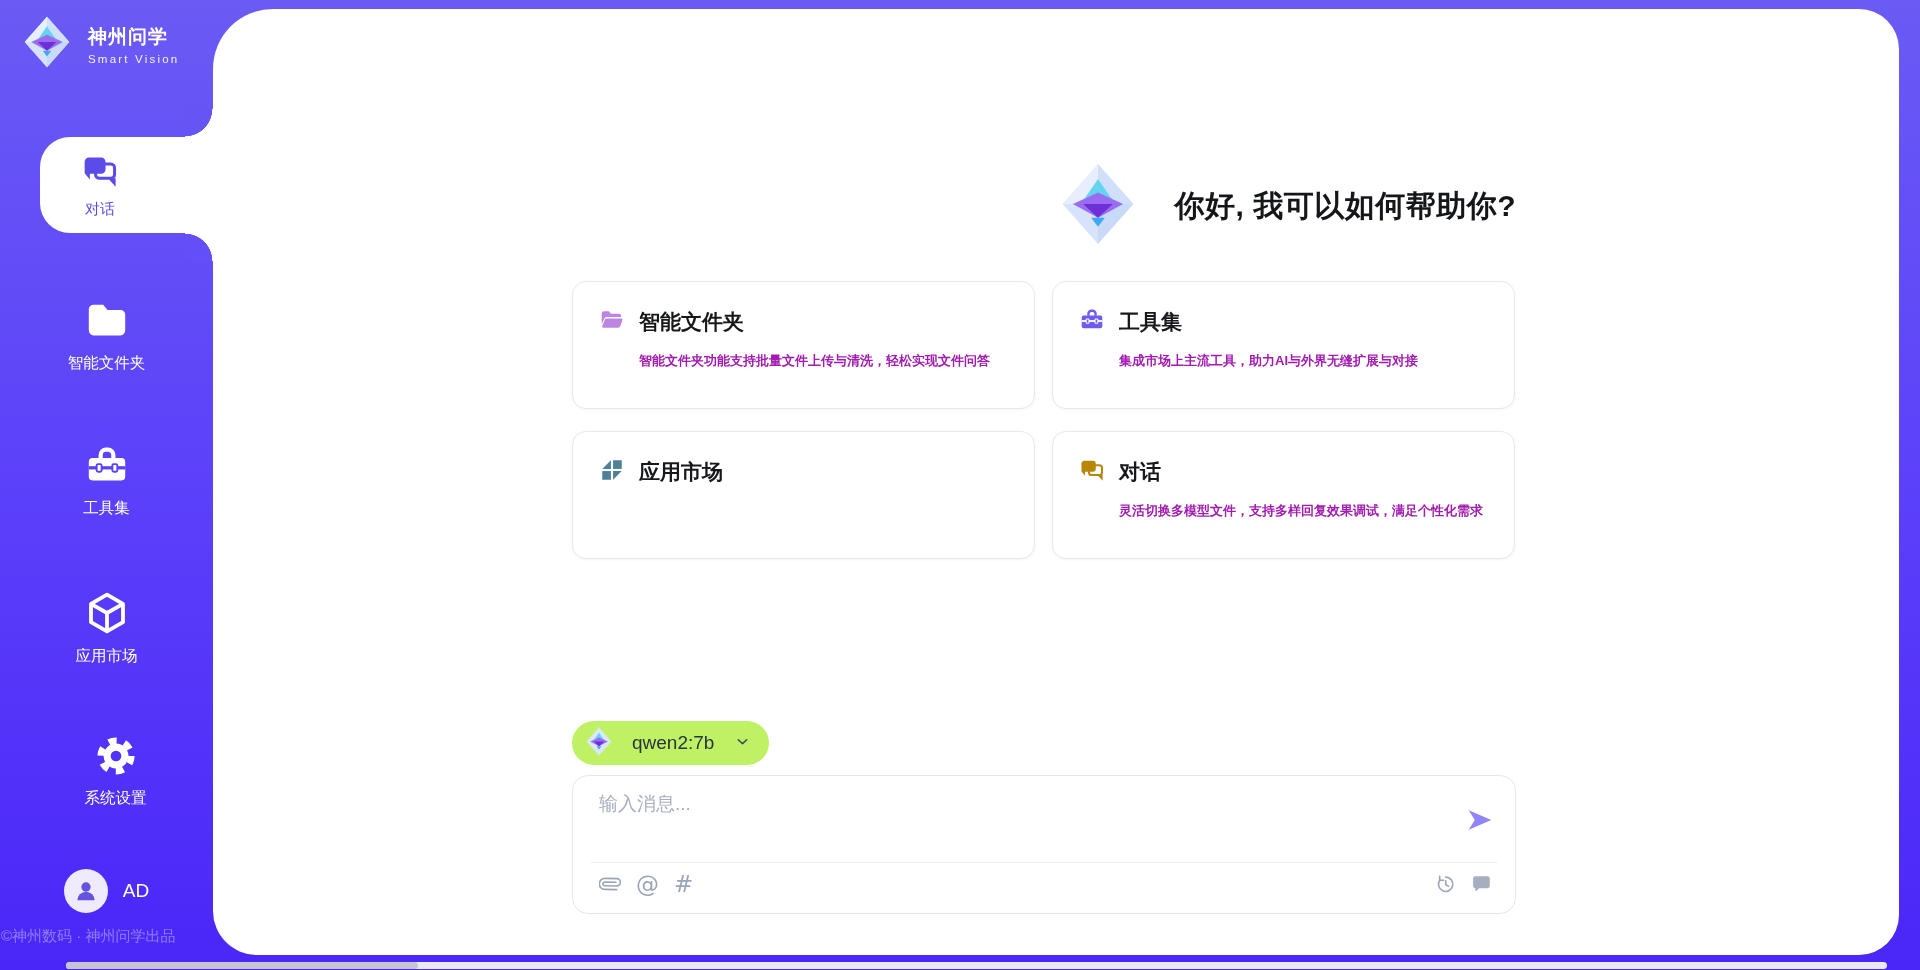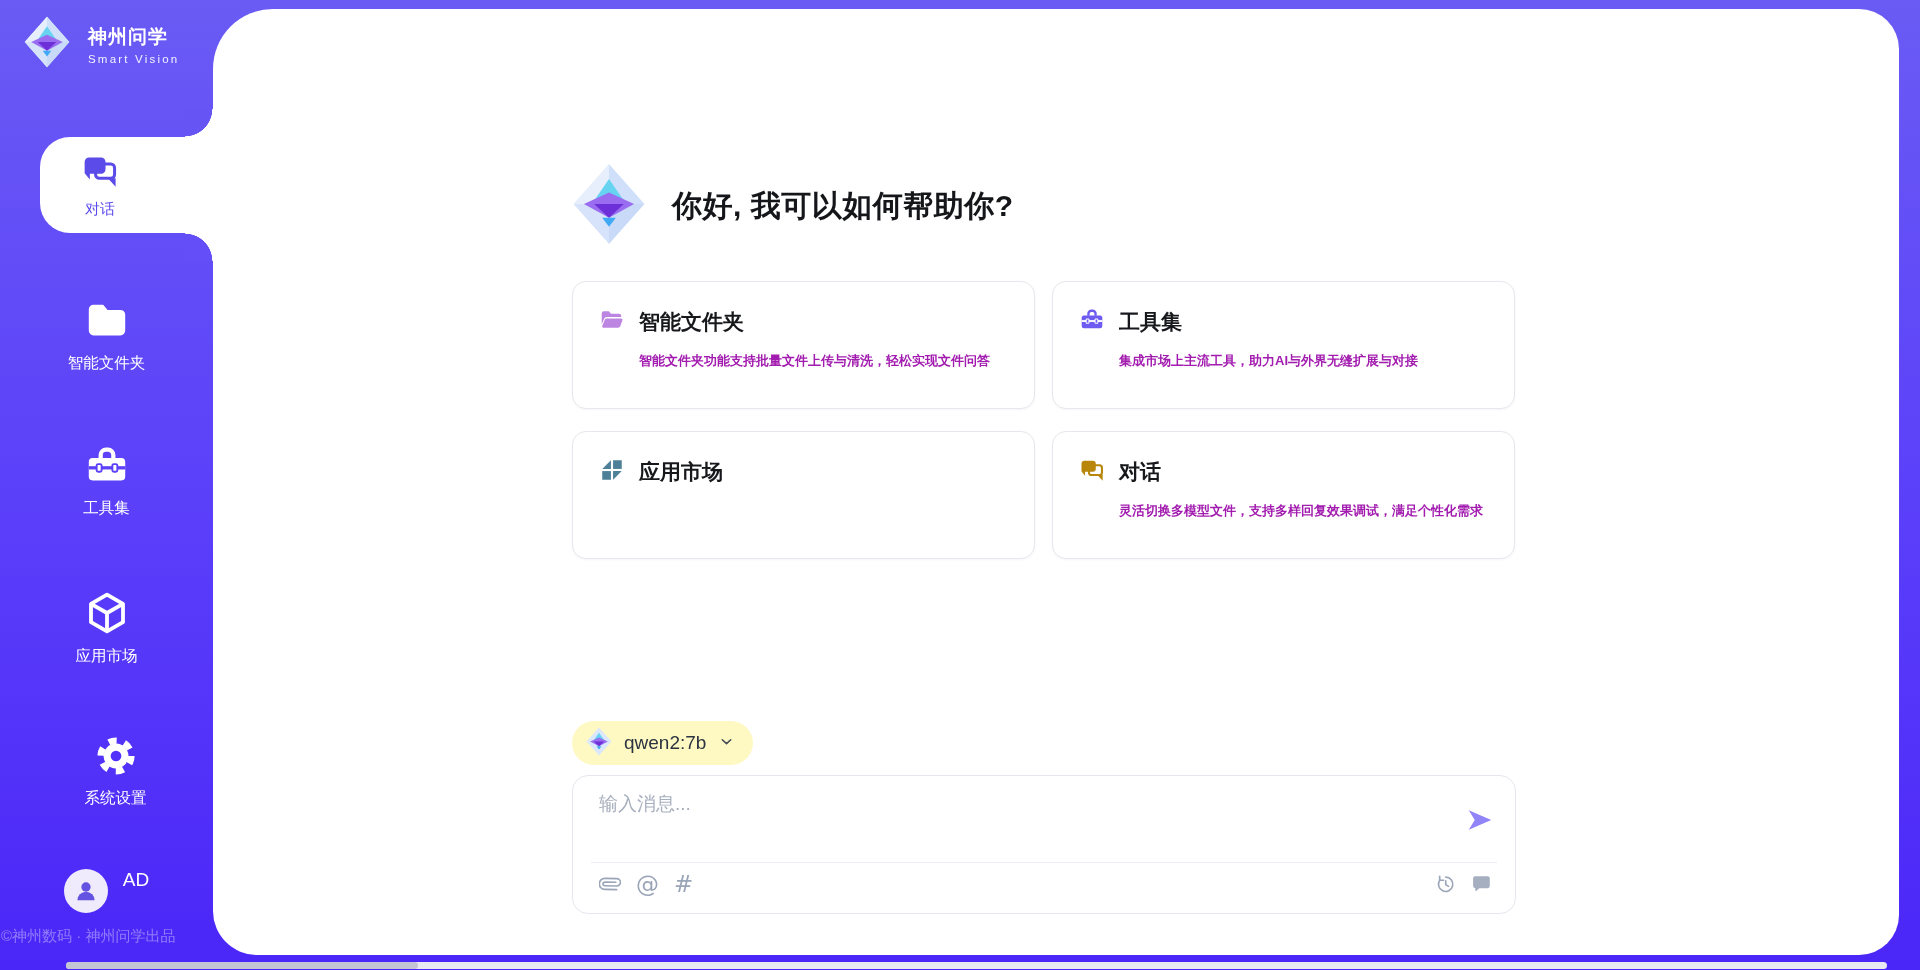--- a/index.html
+++ b/index.html
@@ -25,45 +25,45 @@
   .fillet { position:absolute; width:28px; height:28px; left:185px; }
   .fillet-top    { top:109px; background:radial-gradient(circle 28px at 0 0,   #6654F5 0 27px,#fff 27.6px); }
   .fillet-bottom { top:233px; background:radial-gradient(circle 28px at 0 100%,#634EF7 0 27px,#fff 27.6px); }
 
   .nav-item { position:absolute; left:0; width:213px; display:flex; flex-direction:column;
               align-items:center; gap:5px; cursor:pointer; }
   .nav-item .lbl { color:#fff; font-size:15.5px; }
   .nav-folder { top:298px; } .nav-toolbox { top:443px; } .nav-cube { top:589px; } .nav-gear { top:733px;padding-left:18px; }
 
   .user-row { position:absolute; left:0; top:869px; width:213px; display:flex;
-              align-items:flex-start; justify-content:center; gap:15px; cursor:pointer; }
+              align-items:center; justify-content:center; gap:15px; cursor:pointer; }
   .avatar { width:44px; height:44px; border-radius:50%; background:#EFEAFC;
             display:flex; align-items:center; justify-content:center; }
   .user-name { color:#fff; font-size:19px; font-weight:500; }
   .copyright { position:absolute; left:1px; top:927px; font-size:15px; color:rgba(255,255,255,.38); }
 
   
   .main-panel {
     position:absolute; left:213px; top:9px; width:1686px; height:946px;
     background:#fff; border-radius:60px 40px 40px 44px; overflow:hidden;
   }
   .content { width:944px; margin-left:359px; padding-top:154px; }
 
-  .greeting { display:flex; align-items:center; gap:26px; }
+  .greeting { display:flex; align-items:center; gap:40px;justify-content:flex-end; }
   .greeting h1 { font-size:30px; font-weight:700; color:#15161A; letter-spacing:.5px; }
 
   .cards { margin-top:32px; display:grid; grid-template-columns:463px 463px; gap:22px 17px; }
   .card { height:128px; background:#fff; border:1px solid #E7E8ED; border-radius:14px;
           padding:25px 28px 0 26px; box-shadow:0 1px 3px rgba(20,20,43,.04); cursor:pointer; }
   .card-head { display:flex; align-items:center; gap:14px; }
   .card-title { font-size:21px; font-weight:700; color:#17181C; }
   .card-desc { margin:9px 0 0 40px; font-size:13px; line-height:30px; color:#a21caf; width:388px;font-weight:bold; }
 
-  .model-chip { margin-top:162px; display:inline-flex; align-items:center; gap:12px;
-                height:44px; border-radius:22px; background:#fef9c3; padding:0 18px 0 14px; cursor:pointer; }
+  .model-chip { margin-top:162px; display:inline-flex; align-items:center; gap:20px;
+                height:44px; border-radius:22px; background:#bef264; padding:0 18px 0 14px; cursor:pointer; }
   .model-chip .value { font-size:19px; color:#2C3340; font-weight:500; }
 
   .composer { margin-top:10px; width:944px; height:139px; border:1.5px solid #E6E7EE;
               border-radius:16px; position:relative; background:#fff; }
   .composer-top { display:flex; justify-content:space-between; align-items:flex-start;
                   padding:17px 20px 0 26px; }
   .composer-top input { flex:1; border:none; outline:none; font-size:19px; color:#333;
                         font-family:inherit; background:transparent; }
   .composer-top input::placeholder { color:#A7AFBE; }
   .send-btn { margin-top:12px; cursor:pointer; line-height:0; }

